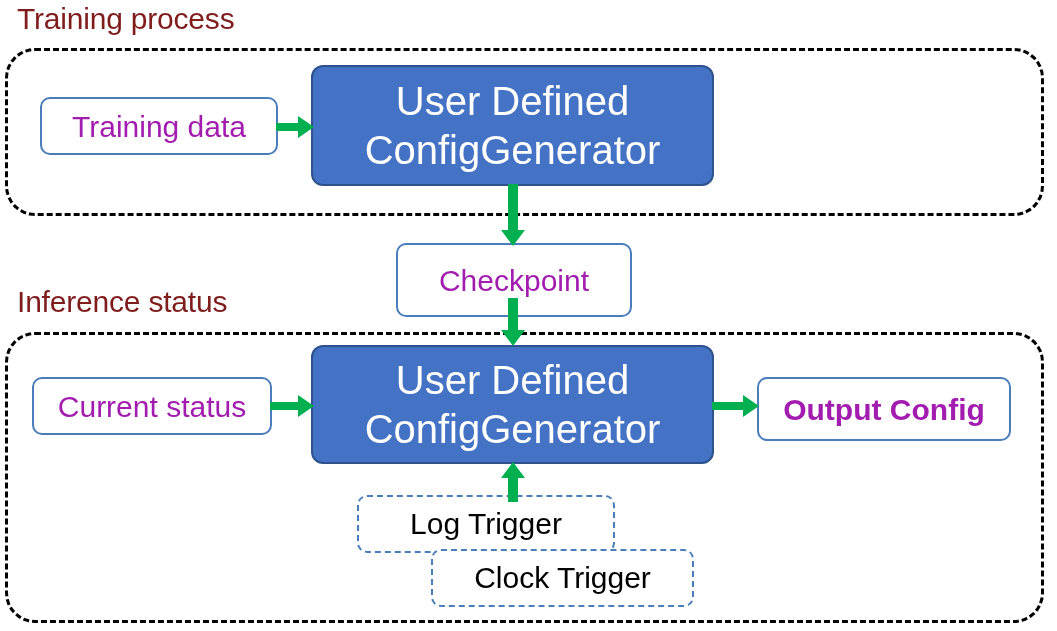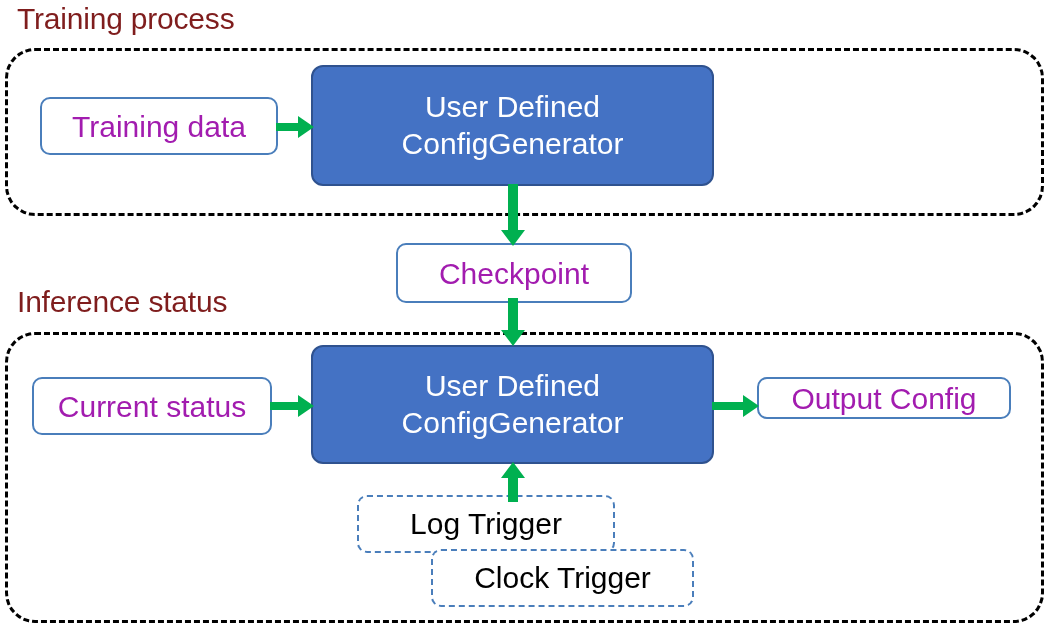--- a/index.html
+++ b/index.html
@@ -53,37 +53,37 @@
     border-radius: 10px;
     display: flex;
     align-items: center;
     justify-content: center;
     color: #a21caf;
     font-size: 30px;
     line-height: 1.1;
     white-space: nowrap;
   }
   #box-training-data { left: 40px;  top: 97px;  width: 238px; height: 58px; }
-  #box-checkpoint    { left: 396px; top: 243px; width: 236px; height: 60px; }
+  #box-checkpoint    { left: 396px; top: 243px; width: 236px; height: 74px; }
   #box-current-status{ left: 32px;  top: 377px; width: 240px; height: 58px; }
-  #box-output-config { left: 757px; top: 377px; width: 254px; height: 42px; }
+  #box-output-config { left: 757px; top: 377px; width: 254px; height: 64px; font-weight: bold; }
 
   
   .node-blue {
     position: absolute;
     box-sizing: border-box;
     background: #4472c4;
     border: 2px solid #2f528f;
     border-radius: 12px;
     display: flex;
     flex-direction: column;
     align-items: center;
     justify-content: center;
     color: #ffffff;
-    font-size: 30px;
+    font-size: 40px;
     line-height: 1.22;
     text-align: center;
   }
   #box-generator-training  { left: 311px; top: 65px;  width: 403px; height: 121px; }
   #box-generator-inference { left: 311px; top: 345px; width: 403px; height: 119px; }
   .node-blue .line { display: block; white-space: nowrap; }
 
   
   .trigger-box {
     position: absolute;

